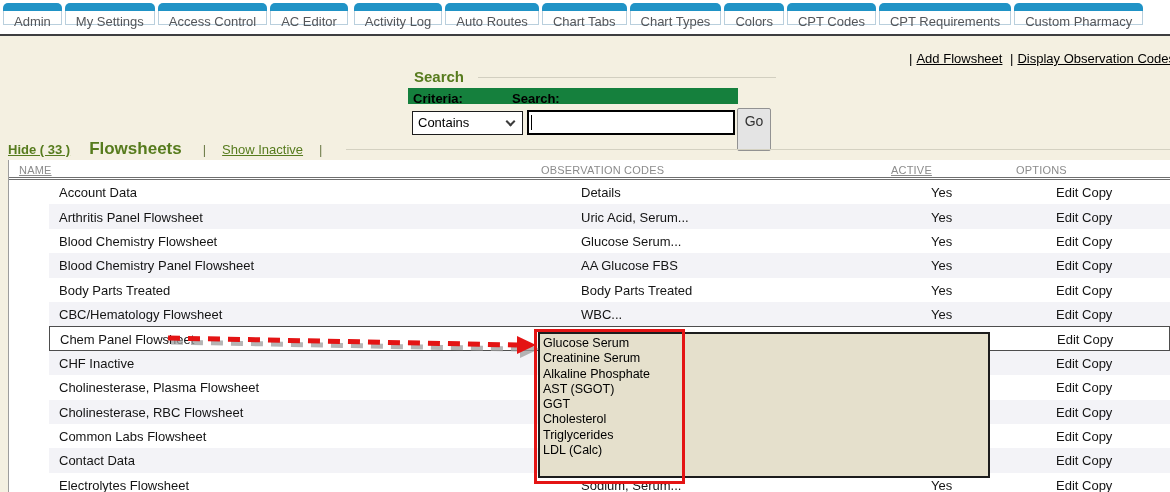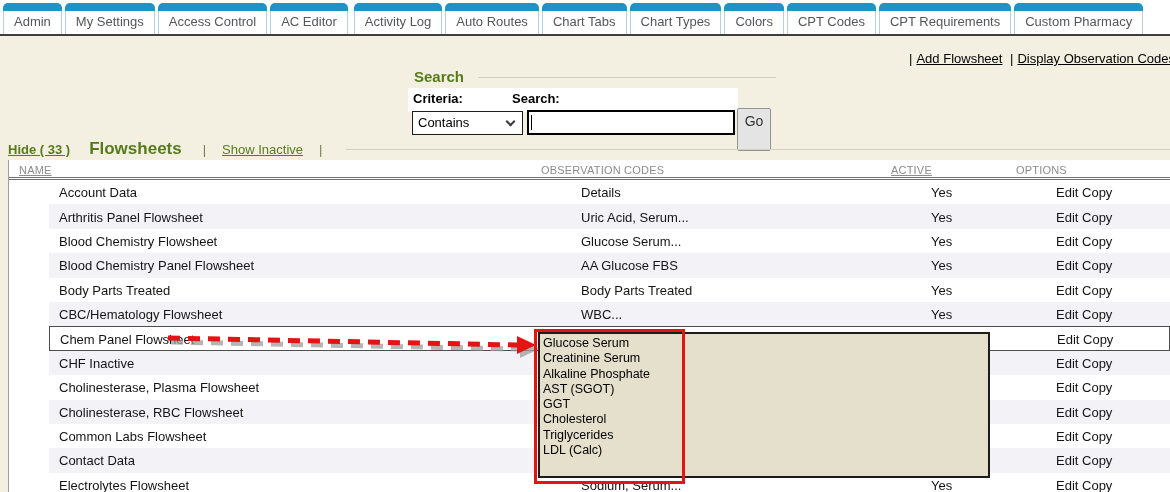--- a/index.html
+++ b/index.html
@@ -15,38 +15,38 @@
   .tabbar {
     position: absolute; top:0; left:0; width:1170px; height:36px;
     background:#fff; border-bottom:2px solid #3e3e40;
     display:flex; align-items:flex-start; gap:3px;
     padding:3px 0 0 3px; overflow:hidden; white-space:nowrap;
   }
   .tab { display:flex; flex-direction:column; flex:0 0 auto; cursor:default; }
   .tab-cap { height:8px; background:#2093c6; border-radius:5px 5px 0 0; }
   .tab-label {
     background:#fff; border:1px solid #b9cfdd; border-top:none;
-    padding:0 10px; height:25px; line-height:22px;
+    padding:0 10px; height:14px; line-height:22px;
     font-size:13px; color:#54565a; text-align:left;
   }
   
   .links-row {
     position:absolute; top:51px; right:-5px;
     font-size:13px; color:#000; white-space:nowrap;
   }
   .links-row a { color:#000; text-decoration:underline; cursor:pointer; }
   .links-row .sep { padding:0 4px; }
   
   .search-fs { position:absolute; left:408px; top:68px; width:368px; height:66px; }
   .search-legend {
     position:absolute; left:6px; top:0; font-size:15px; font-weight:bold;
     color:#567b1d; background:transparent; z-index:2;
   }
   .search-rule { position:absolute; left:70px; right:0; top:9px; border-top:1px solid #d2cfc0; }
-  .search-band { position:absolute; left:0; top:20px; width:330px; height:24px; background:#ffffff; }
+  .search-band { position:absolute; left:0; top:20px; width:330px; height:16px; background:#15803d; }
   .search-band .flabel { position:absolute; top:3px; font-size:13px; font-weight:bold; color:#000; }
   .flabel.l1 { left:5px; }
   .flabel.l2 { left:104px; }
   .select-box {
     position:absolute; left:4px; top:43px; width:111px; height:24px;
     background:#fff; border:1px solid #1c1c1c; font-size:13px;
     line-height:22px; padding-left:5px; color:#000; cursor:pointer;
   }
   .select-chevron {
     position:absolute; right:8px; top:6px; width:7px; height:7px;

